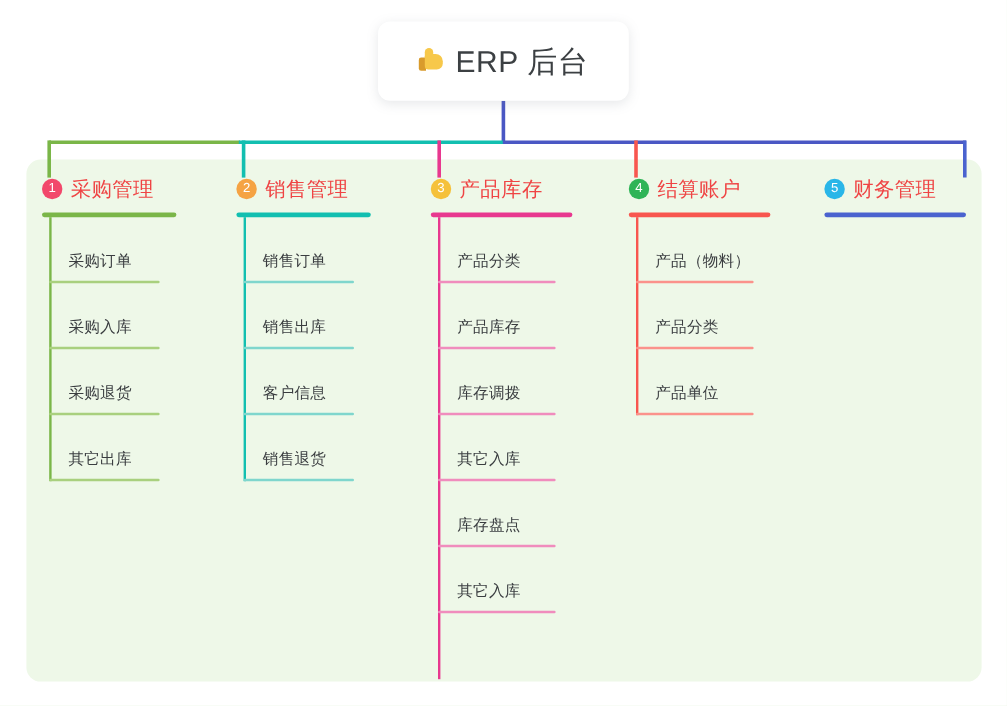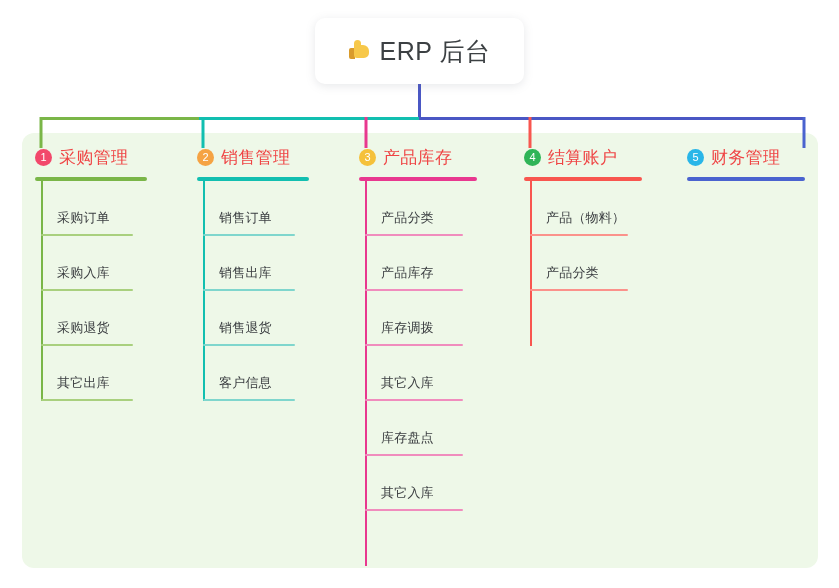--- a/index.html
+++ b/index.html
@@ -230,25 +230,25 @@
           <div class="spine" style="background: rgb(18, 191, 176); height: 220px;"></div>
           <div class="item">
             <span class="item-label">销售订单</span>
             <div class="item-rule" style="background: rgb(127, 214, 205); width: 92px;"></div>
           </div>
           <div class="item">
             <span class="item-label">销售出库</span>
             <div class="item-rule" style="background: rgb(127, 214, 205); width: 92px;"></div>
           </div>
           <div class="item">
+            <span class="item-label">客户信息</span>
+            <div class="item-rule" style="background: rgb(127, 214, 205); width: 92px;"></div>
+          </div>
+          <div class="item">
             <span class="item-label">销售退货</span>
-            <div class="item-rule" style="background: rgb(127, 214, 205); width: 92px;"></div>
-          </div>
-          <div class="item">
-            <span class="item-label">客户信息</span>
             <div class="item-rule" style="background: rgb(127, 214, 205); width: 92px;"></div>
           </div>
         </div>
       </div>
       <div class="column" style="left: 359px;">
         <div class="col-head">
           <span class="badge" style="background: rgb(245, 193, 58);">3</span>
           <span class="col-title">产品库存</span>
         </div>
         <div class="head-rule" style="background: rgb(232, 56, 143); width: 118px;"></div>
@@ -289,20 +289,24 @@
         <div class="items">
           <div class="spine" style="background: rgb(248, 86, 79); height: 165px;"></div>
           <div class="item">
             <span class="item-label">产品（物料）</span>
             <div class="item-rule" style="background: rgb(251, 146, 139); width: 98px;"></div>
           </div>
           <div class="item">
             <span class="item-label">产品分类</span>
             <div class="item-rule" style="background: rgb(251, 146, 139); width: 98px;"></div>
           </div>
+          <div class="item">
+            <span class="item-label">产品单位</span>
+            <div class="item-rule" style="background: rgb(251, 146, 139); width: 98px;"></div>
+          </div>
         </div>
       </div>
       <div class="column" style="left: 687px;">
         <div class="col-head">
           <span class="badge" style="background: rgb(41, 182, 232);">5</span>
           <span class="col-title">财务管理</span>
         </div>
         <div class="head-rule" style="background: rgb(74, 99, 207); width: 118px;"></div>
       </div>
     </div>

